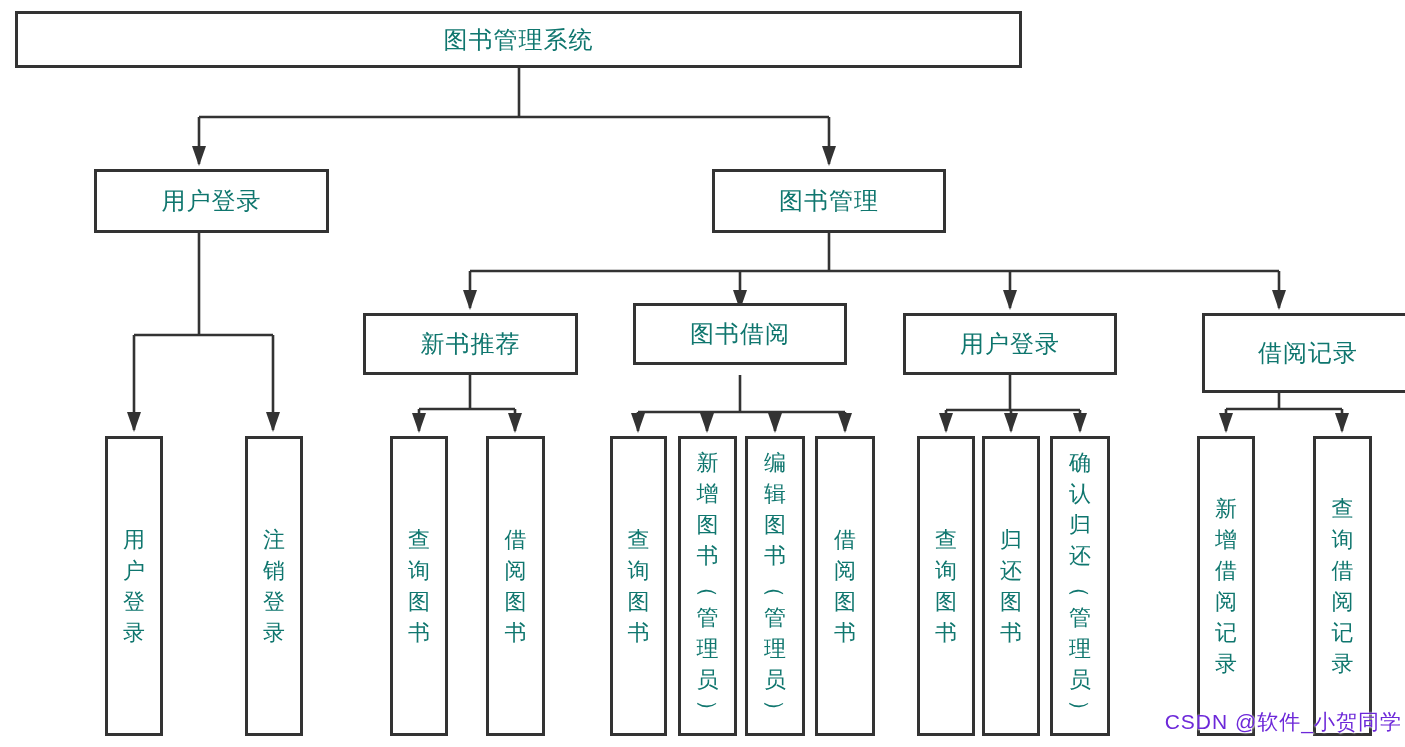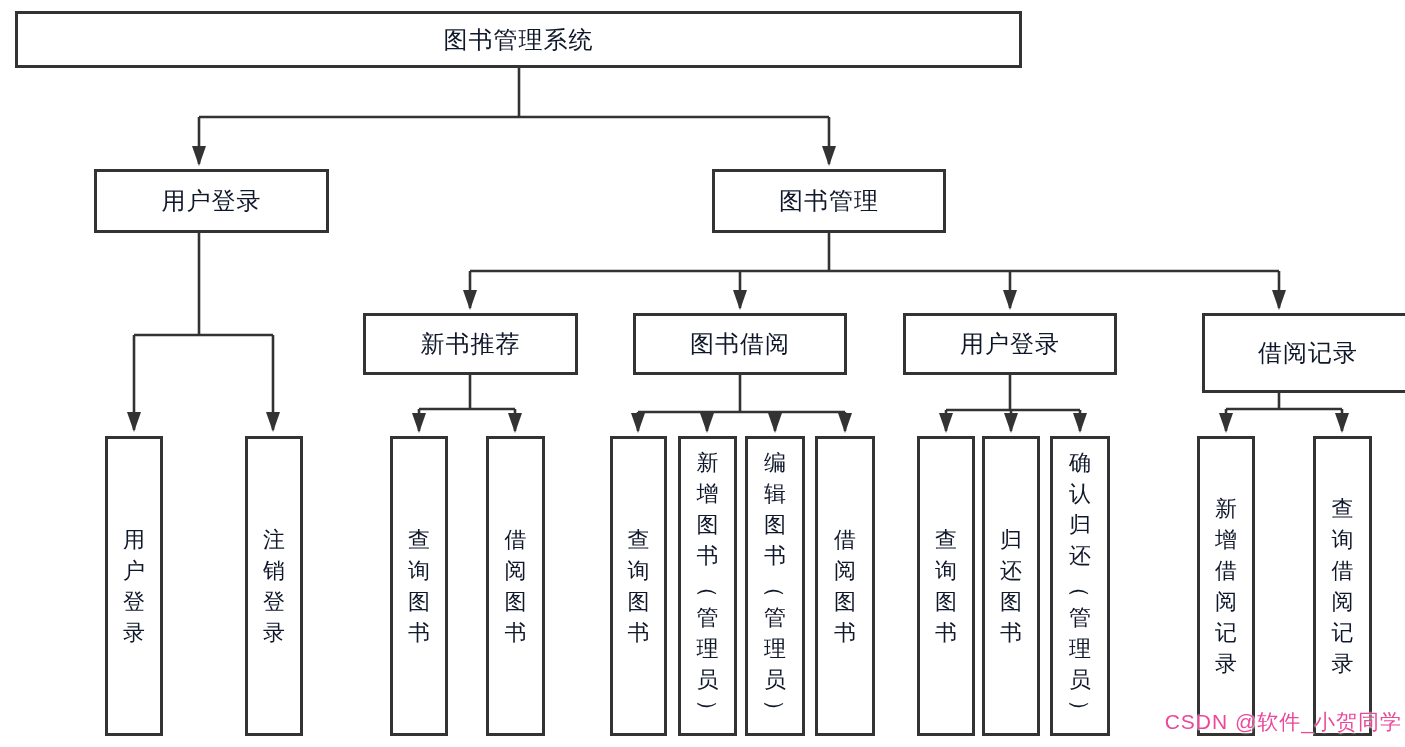--- a/index.html
+++ b/index.html
@@ -3,29 +3,29 @@
 <meta charset="utf-8">
 <style>
   html,body{margin:0;padding:0;background:#ffffff;}
   #stage{
     position:relative;width:1405px;height:747px;background:#ffffff;overflow:hidden;
     font-family:"Liberation Sans","DejaVu Sans",sans-serif;
   }
   #wires{position:absolute;left:0;top:0;width:1405px;height:747px;}
   .box{
     position:absolute;background:#ffffff;border:3px solid #333333;box-sizing:border-box;
-    color:#0f172a;display:flex;align-items:center;justify-content:center;z-index:2;
+    color:#0f766e;display:flex;align-items:center;justify-content:center;z-index:2;
   }
   .h{font-size:24px;letter-spacing:1px;white-space:nowrap;}
   .v{flex-direction:column;font-size:22px;}
   .v span{display:block;height:31px;line-height:31px;text-align:center;}
   .v span.rot{transform:rotate(90deg);}
   #watermark{
     position:absolute;top:708px;right:3px;z-index:3;font-size:21px;letter-spacing:1px;
-    color:#ec4899;text-shadow:0 0 2px #ffffff,1px 1px 2px #ffffff;white-space:nowrap;
+    color:#6d28d9;text-shadow:0 0 2px #ffffff,1px 1px 2px #ffffff;white-space:nowrap;
   }
 </style>
 </head>
 <body>
 
 <div id="stage">
 
   <svg id="wires" viewBox="0 0 1405 747" xmlns="http://www.w3.org/2000/svg">
     <defs>
       <marker id="arrow" viewBox="0 0 20 14" refX="18" refY="7" markerWidth="20" markerHeight="14" markerUnits="userSpaceOnUse" orient="auto">
@@ -75,21 +75,21 @@
       <path d="M1342,409 V431" marker-end="url(#arrow)"></path>
     </g>
   </svg>
 
   <div class="box h" style="left:15px;top:11px;width:1007px;height:57px">图书管理系统</div>
 
   <div class="box h" style="left:94px;top:169px;width:235px;height:64px">用户登录</div>
   <div class="box h" style="left:712px;top:169px;width:234px;height:64px">图书管理</div>
 
   <div class="box h" style="left:363px;top:313px;width:215px;height:62px">新书推荐</div>
-  <div class="box h" style="left:633px;top:313px;width:214px;height:62px">图书借阅</div>
+  <div class="box h" style="left:633px;top:303px;width:214px;height:62px">图书借阅</div>
   <div class="box h" style="left:903px;top:313px;width:214px;height:62px">用户登录</div>
   <div class="box h" style="left:1202px;top:313px;width:212px;height:80px">借阅记录</div>
 
   <div class="box v" style="left:105px;top:436px;width:58px;height:300px">
       <span>用</span>
       <span>户</span>
       <span>登</span>
       <span>录</span>
     </div>
   <div class="box v" style="left:245px;top:436px;width:58px;height:300px">

